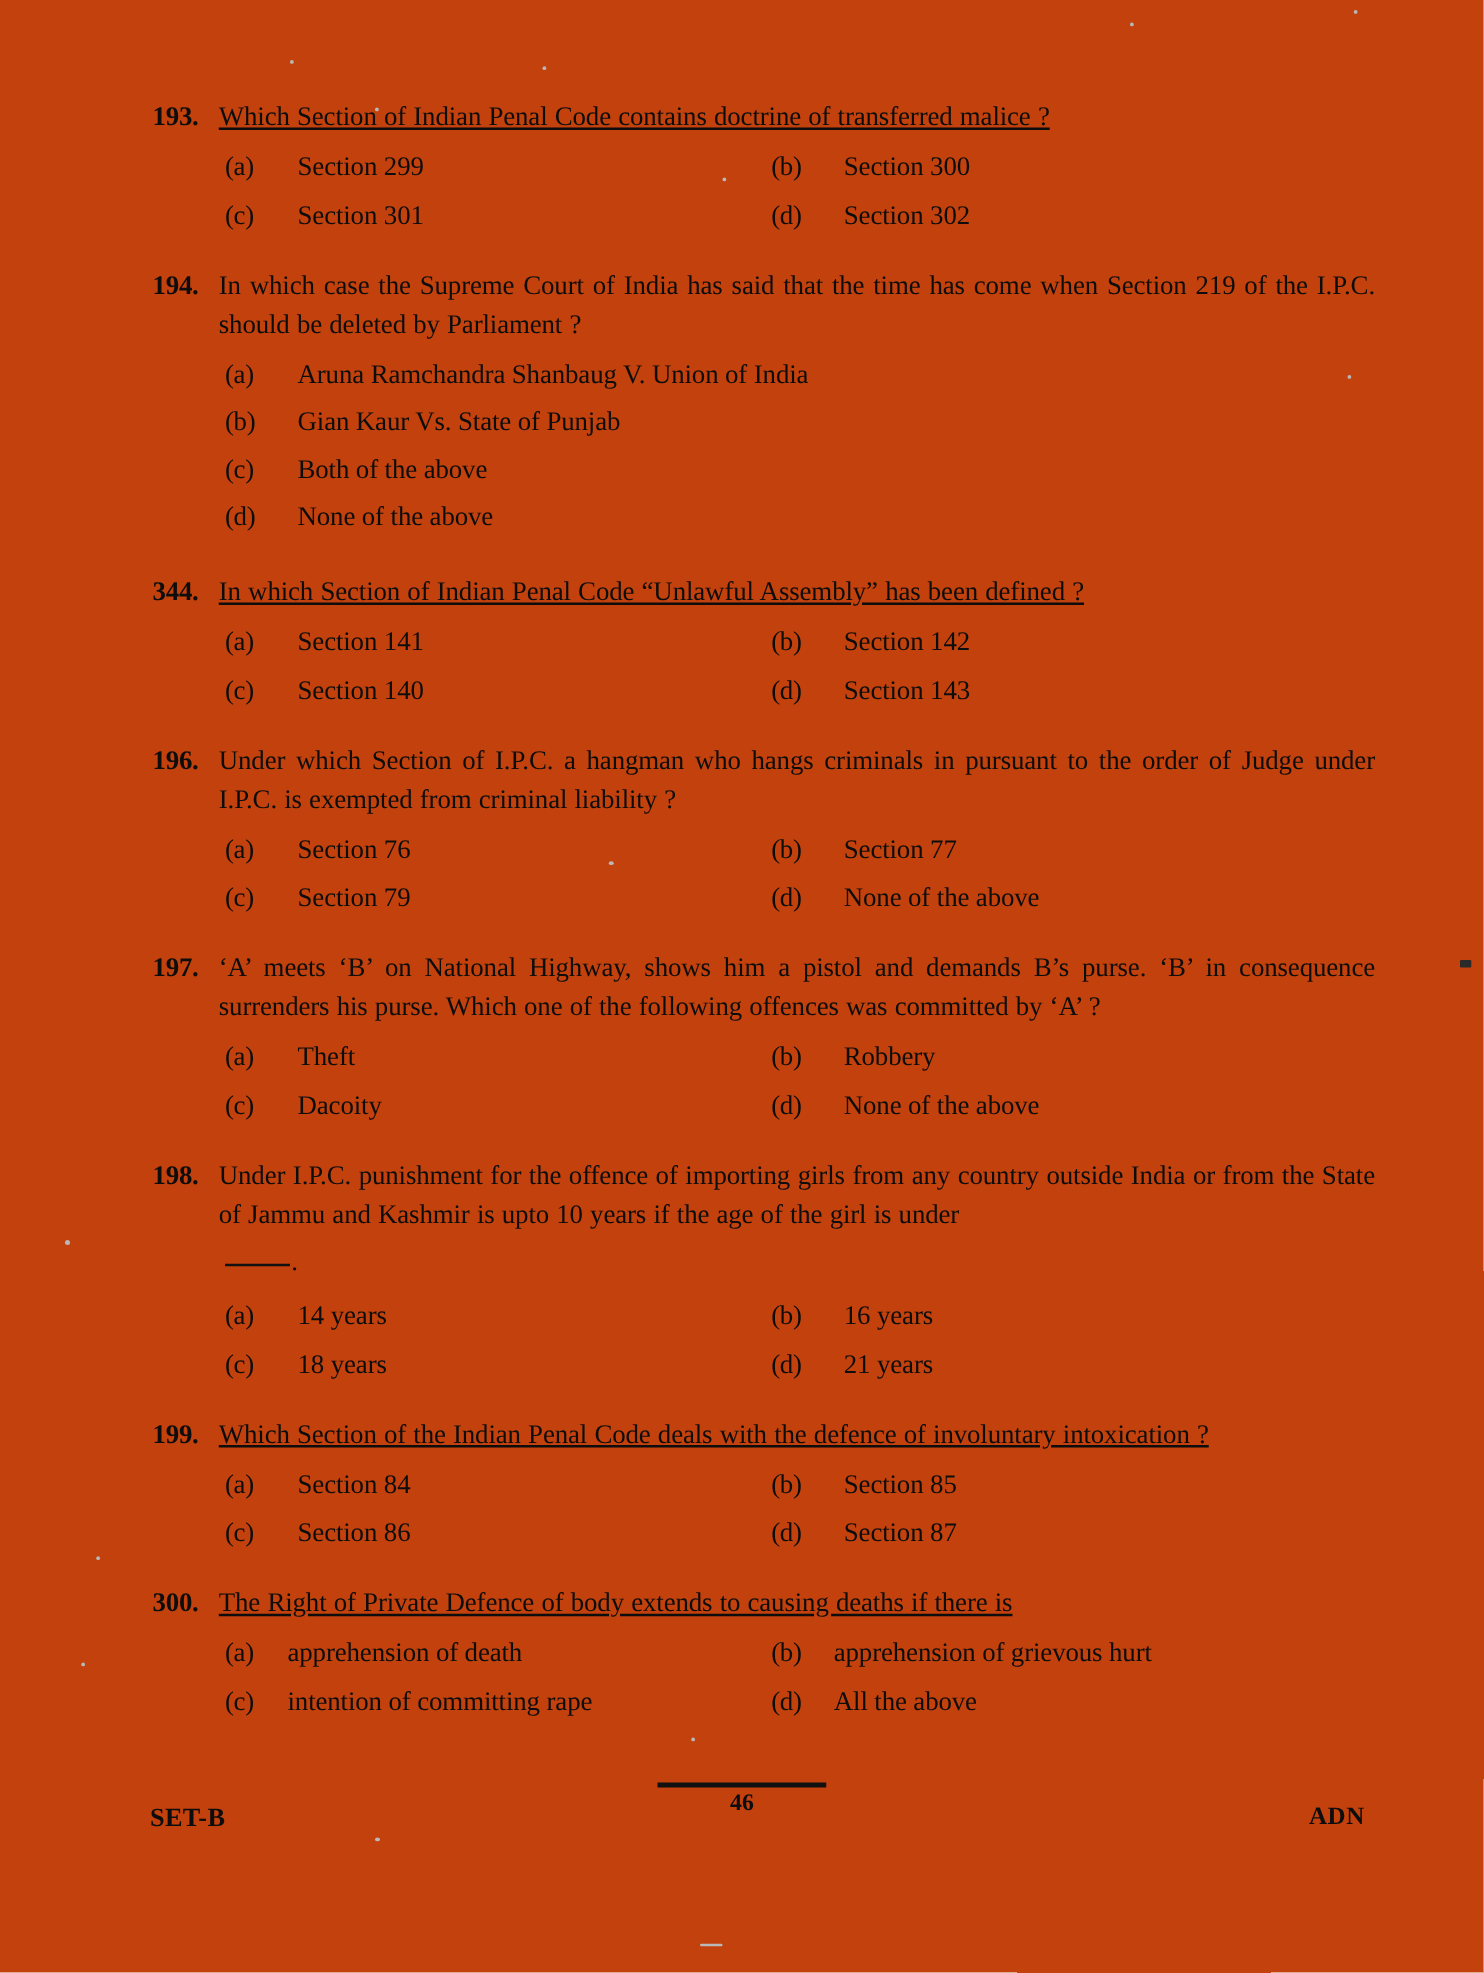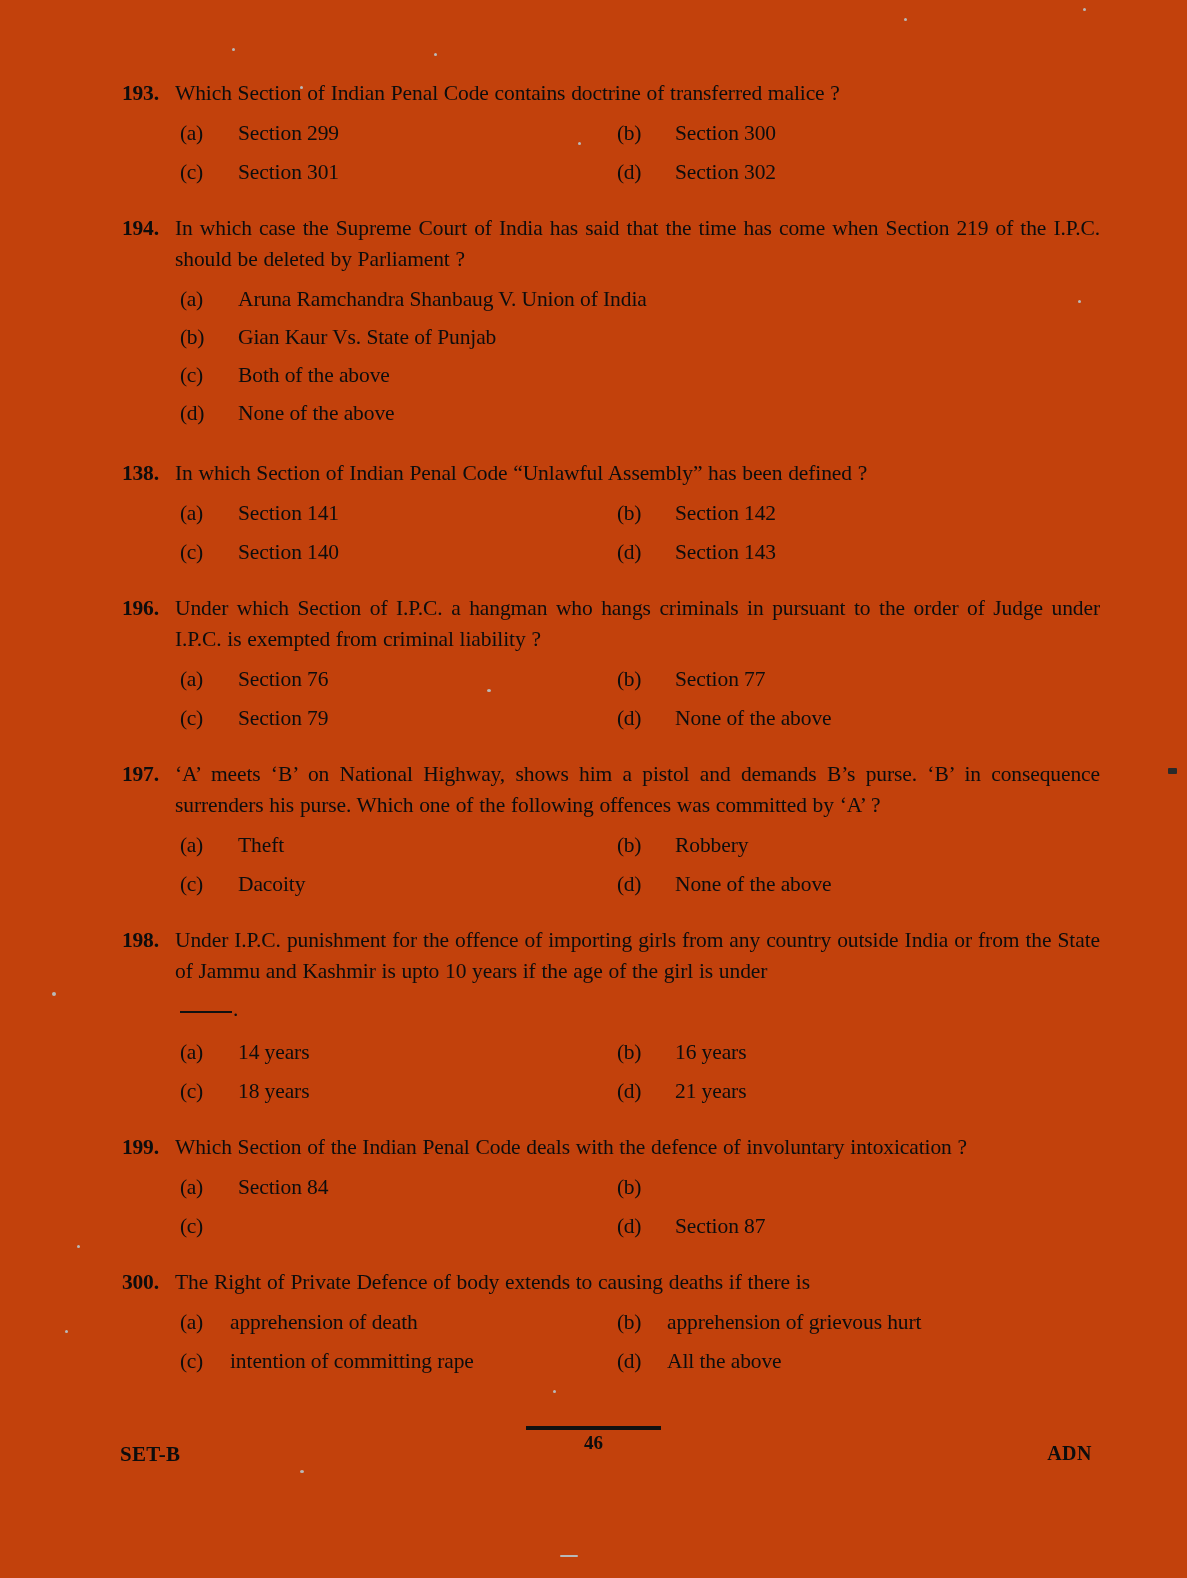--- a/index.html
+++ b/index.html
@@ -52,21 +52,21 @@
     letter-spacing: -0.2px;
   }
   .q-text {
     flex: 1 1 auto;
     font-size: 21.5px;
     line-height: 31px;
     text-align: justify;
     letter-spacing: -0.1px;
     word-spacing: 0.5px;
   }
-  .q-text.nojust { text-align: left; }
+  .q-text.nojust { text-align: left; text-decoration: underline; }
 
   .blank-line {
     display: block;
     margin-top: 7px;
     margin-left: 5px;
     font-size: 21.5px;
     line-height: 31px;
   }
   .blank-rule {
     display: inline-block;
@@ -230,21 +230,21 @@
           <div class="opt full">
             <span class="opt-letter">(d)</span>
             <span class="opt-text">None of the above</span>
           </div>
         </div>
       </div>
     </div>
 
     <div class="question">
       <div class="q-head">
-        <div class="q-num">138.</div>
+        <div class="q-num">344.</div>
         <div class="q-text nojust">In which Section of Indian Penal Code “Unlawful Assembly” has been defined ?</div>
       </div>
       <div class="options">
         <div class="opt-row">
           <div class="opt col-left">
             <span class="opt-letter">(a)</span>
             <span class="opt-text">Section 141</span>
           </div>
           <div class="opt col-right">
             <span class="opt-letter">(b)</span>
@@ -362,25 +362,27 @@
         <div class="q-text nojust">Which Section of the Indian Penal Code deals with the defence of involuntary intoxication ?</div>
       </div>
       <div class="options">
         <div class="opt-row">
           <div class="opt col-left">
             <span class="opt-letter">(a)</span>
             <span class="opt-text">Section 84</span>
           </div>
           <div class="opt col-right">
             <span class="opt-letter">(b)</span>
-          </div>
-        </div>
-        <div class="opt-row">
-          <div class="opt col-left">
-            <span class="opt-letter">(c)</span>
+            <span class="opt-text">Section 85</span>
+          </div>
+        </div>
+        <div class="opt-row">
+          <div class="opt col-left">
+            <span class="opt-letter">(c)</span>
+            <span class="opt-text">Section 86</span>
           </div>
           <div class="opt col-right">
             <span class="opt-letter">(d)</span>
             <span class="opt-text">Section 87</span>
           </div>
         </div>
       </div>
     </div>
 
     <div class="question" style="margin-bottom:0;">

